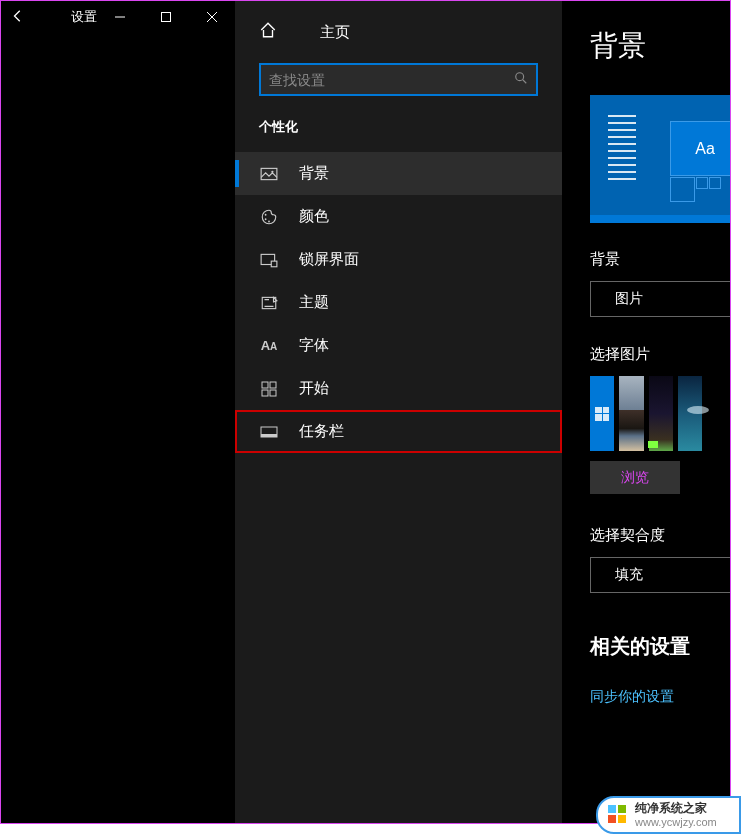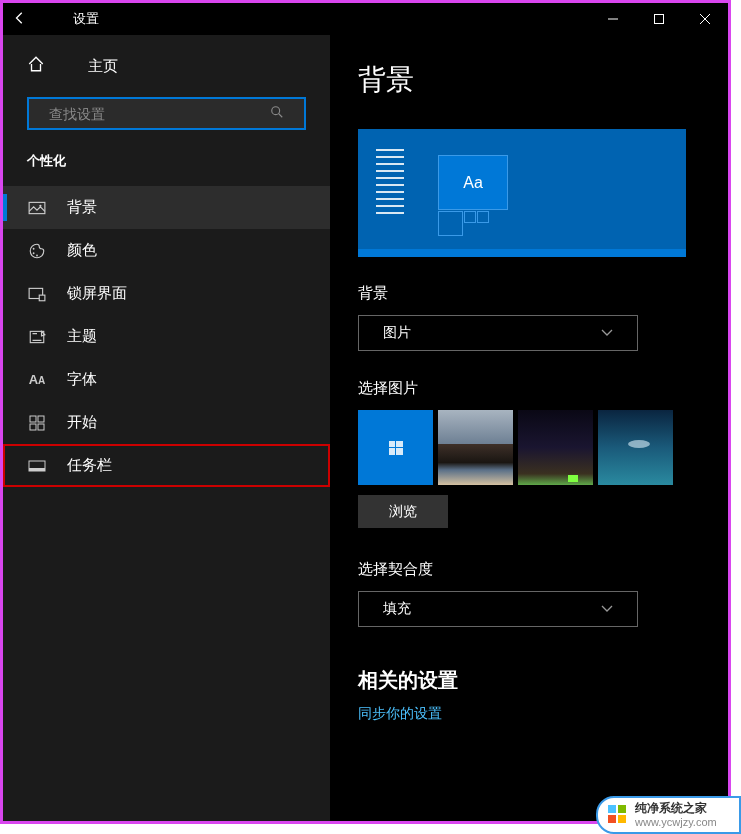--- a/index.html
+++ b/index.html
@@ -1,30 +1,30 @@
 <!DOCTYPE html>
 <html><head>
   <meta charset="utf-8">
   <style>
     * { margin: 0; padding: 0; box-sizing: border-box; font-family: "Microsoft YaHei", "Segoe UI", sans-serif; }
     body { width: 741px; height: 834px; overflow: hidden; position: relative; }
-    .window { width: 731px; height: 824px; background: #000; border: 3px solid #d946ef; display: flex; flex-direction: column; }
+    .window { width: 731px; height: 824px; background: #000; border: 1px solid #d946ef; display: flex; flex-direction: row; }
     .titlebar { height: 32px; display: flex; align-items: center; padding: 0 0 0 10px; }
     .back-arrow { color: #fff; width: 40px; text-align: left; cursor: pointer; font-size: 14px; }
     .title-text { color: #fff; font-size: 13px; flex: 0 0 auto; margin-left: 20px; }
     .spacer { flex: 1; }
     .win-controls { display: flex; }
     .win-ctrl { width: 46px; height: 32px; display: flex; align-items: center; justify-content: center; color: #fff; font-size: 11px; cursor: pointer; }
     .body { flex: 1; display: flex; overflow: hidden; }
     .sidebar { width: 327px; background: #1b1b1b; padding: 10px 0; overflow-y: auto; }
     .home-row { display: flex; align-items: center; padding: 10px 24px; cursor: pointer; gap: 21px; }
     .home-icon { width: 20px; color: #fff; margin-right: 20px; }
     .home-label { color: #fff; font-size: 15px; }
     .search-wrap { padding: 10px 24px; }
-    .search-box { width: 100%; height: 33px; background: #2b2b2b; border: 2px solid #0078d7; display: flex; align-items: center; padding: 0 20px; }
+    .search-box { width: 100%; height: 33px; background: #2b2b2b; border: 2px solid #0078d7; display: flex; align-items: center; padding: 0 8px; }
     .search-input { flex: 1; background: transparent; border: none; color: #ccc; font-size: 14px; outline: none; }
     .search-input::placeholder { color: #8a8a8a; }
     .search-icon { color: #8a8a8a; font-size: 14px; }
     .section-label { color: #fff; font-size: 13px; padding: 12px 24px 8px; font-weight: 600; }
     .nav-list { padding-top: 8px; }
     .nav-item { display: flex; align-items: center; padding: 12px 24px; cursor: pointer; position: relative; }
     .nav-item.active { background: #2d2d2d; }
     .nav-item.active::before { content: ""; position: absolute; left: 0; top: 8px; bottom: 8px; width: 4px; background: #0078d7; }
     .nav-item.highlight { outline: 2px solid #c00; outline-offset: -2px; }
     .nav-icon { width: 20px; color: #ccc; margin-right: 20px; display: flex; align-items: center; justify-content: center; }
@@ -48,22 +48,22 @@
     .thumbs { display: flex; gap: 5px; margin-bottom: 10px; }
     .thumb { width: 75px; height: 75px; cursor: pointer; }
     .t1 { background: #0078d7; display: flex; align-items: center; justify-content: center; }
     .t1-logo { width: 14px; height: 14px; display: grid; grid-template: repeat(2,1fr)/repeat(2,1fr); gap: 1px; }
     .t1-q { background: rgba(255,255,255,0.85); }
     .t2 { background: linear-gradient(to bottom, #a8b4c0 0%, #6e8094 45%, #3d2f28 46%, #1a1612 70%, #5a7088 80%, #d4c0a0 100%); }
     .t3 { background: linear-gradient(to bottom, #0a0815 0%, #1a1530 50%, #3a3020 85%, #5fa849 100%); position: relative; }
     .t3::after { content: ""; position: absolute; right: 15px; bottom: 3px; width: 10px; height: 7px; background: #7fff40; }
     .t4 { background: linear-gradient(to bottom, #0a2540 0%, #1a5a7a 50%, #2a8aa0 100%); position: relative; }
     .t4::after { content: ""; position: absolute; left: 40%; top: 40%; width: 22px; height: 8px; background: rgba(220,240,250,0.6); border-radius: 50%; }
-    .browse-btn { width: 90px; height: 33px; background: #333; color: #ffffff; border: none; font-size: 14px; cursor: pointer; margin-bottom: 28px; }
-    .related-title { color: #fff; font-size: 20px; margin-top: 40px; margin-bottom: 11px; }
+    .browse-btn { width: 90px; height: 33px; background: #333; color: #d946ef; border: none; font-size: 14px; cursor: pointer; margin-bottom: 28px; }
+    .related-title { color: #fff; font-size: 20px; margin-top: 40px; margin-bottom: 28px; }
     .link { color: #4cc2ff; font-size: 14px; display: block; margin-bottom: 18px; cursor: pointer; }
     .watermark { position: absolute; right: 0; bottom: 0; width: 145px; height: 38px; background: #fff; border-radius: 18px 0 0 18px; display: flex; align-items: center; padding: 0 8px; border: 2px solid #3a9ae8; }
     .wm-logo { width: 24px; height: 24px; margin-right: 5px; }
     .wm-text { display: flex; flex-direction: column; line-height: 1.1; }
     .wm-zh { font-size: 12px; font-weight: 600; color: #333; }
     .wm-en { font-size: 11px; color: #888; }
   </style>
 </head>
 <body>
 

